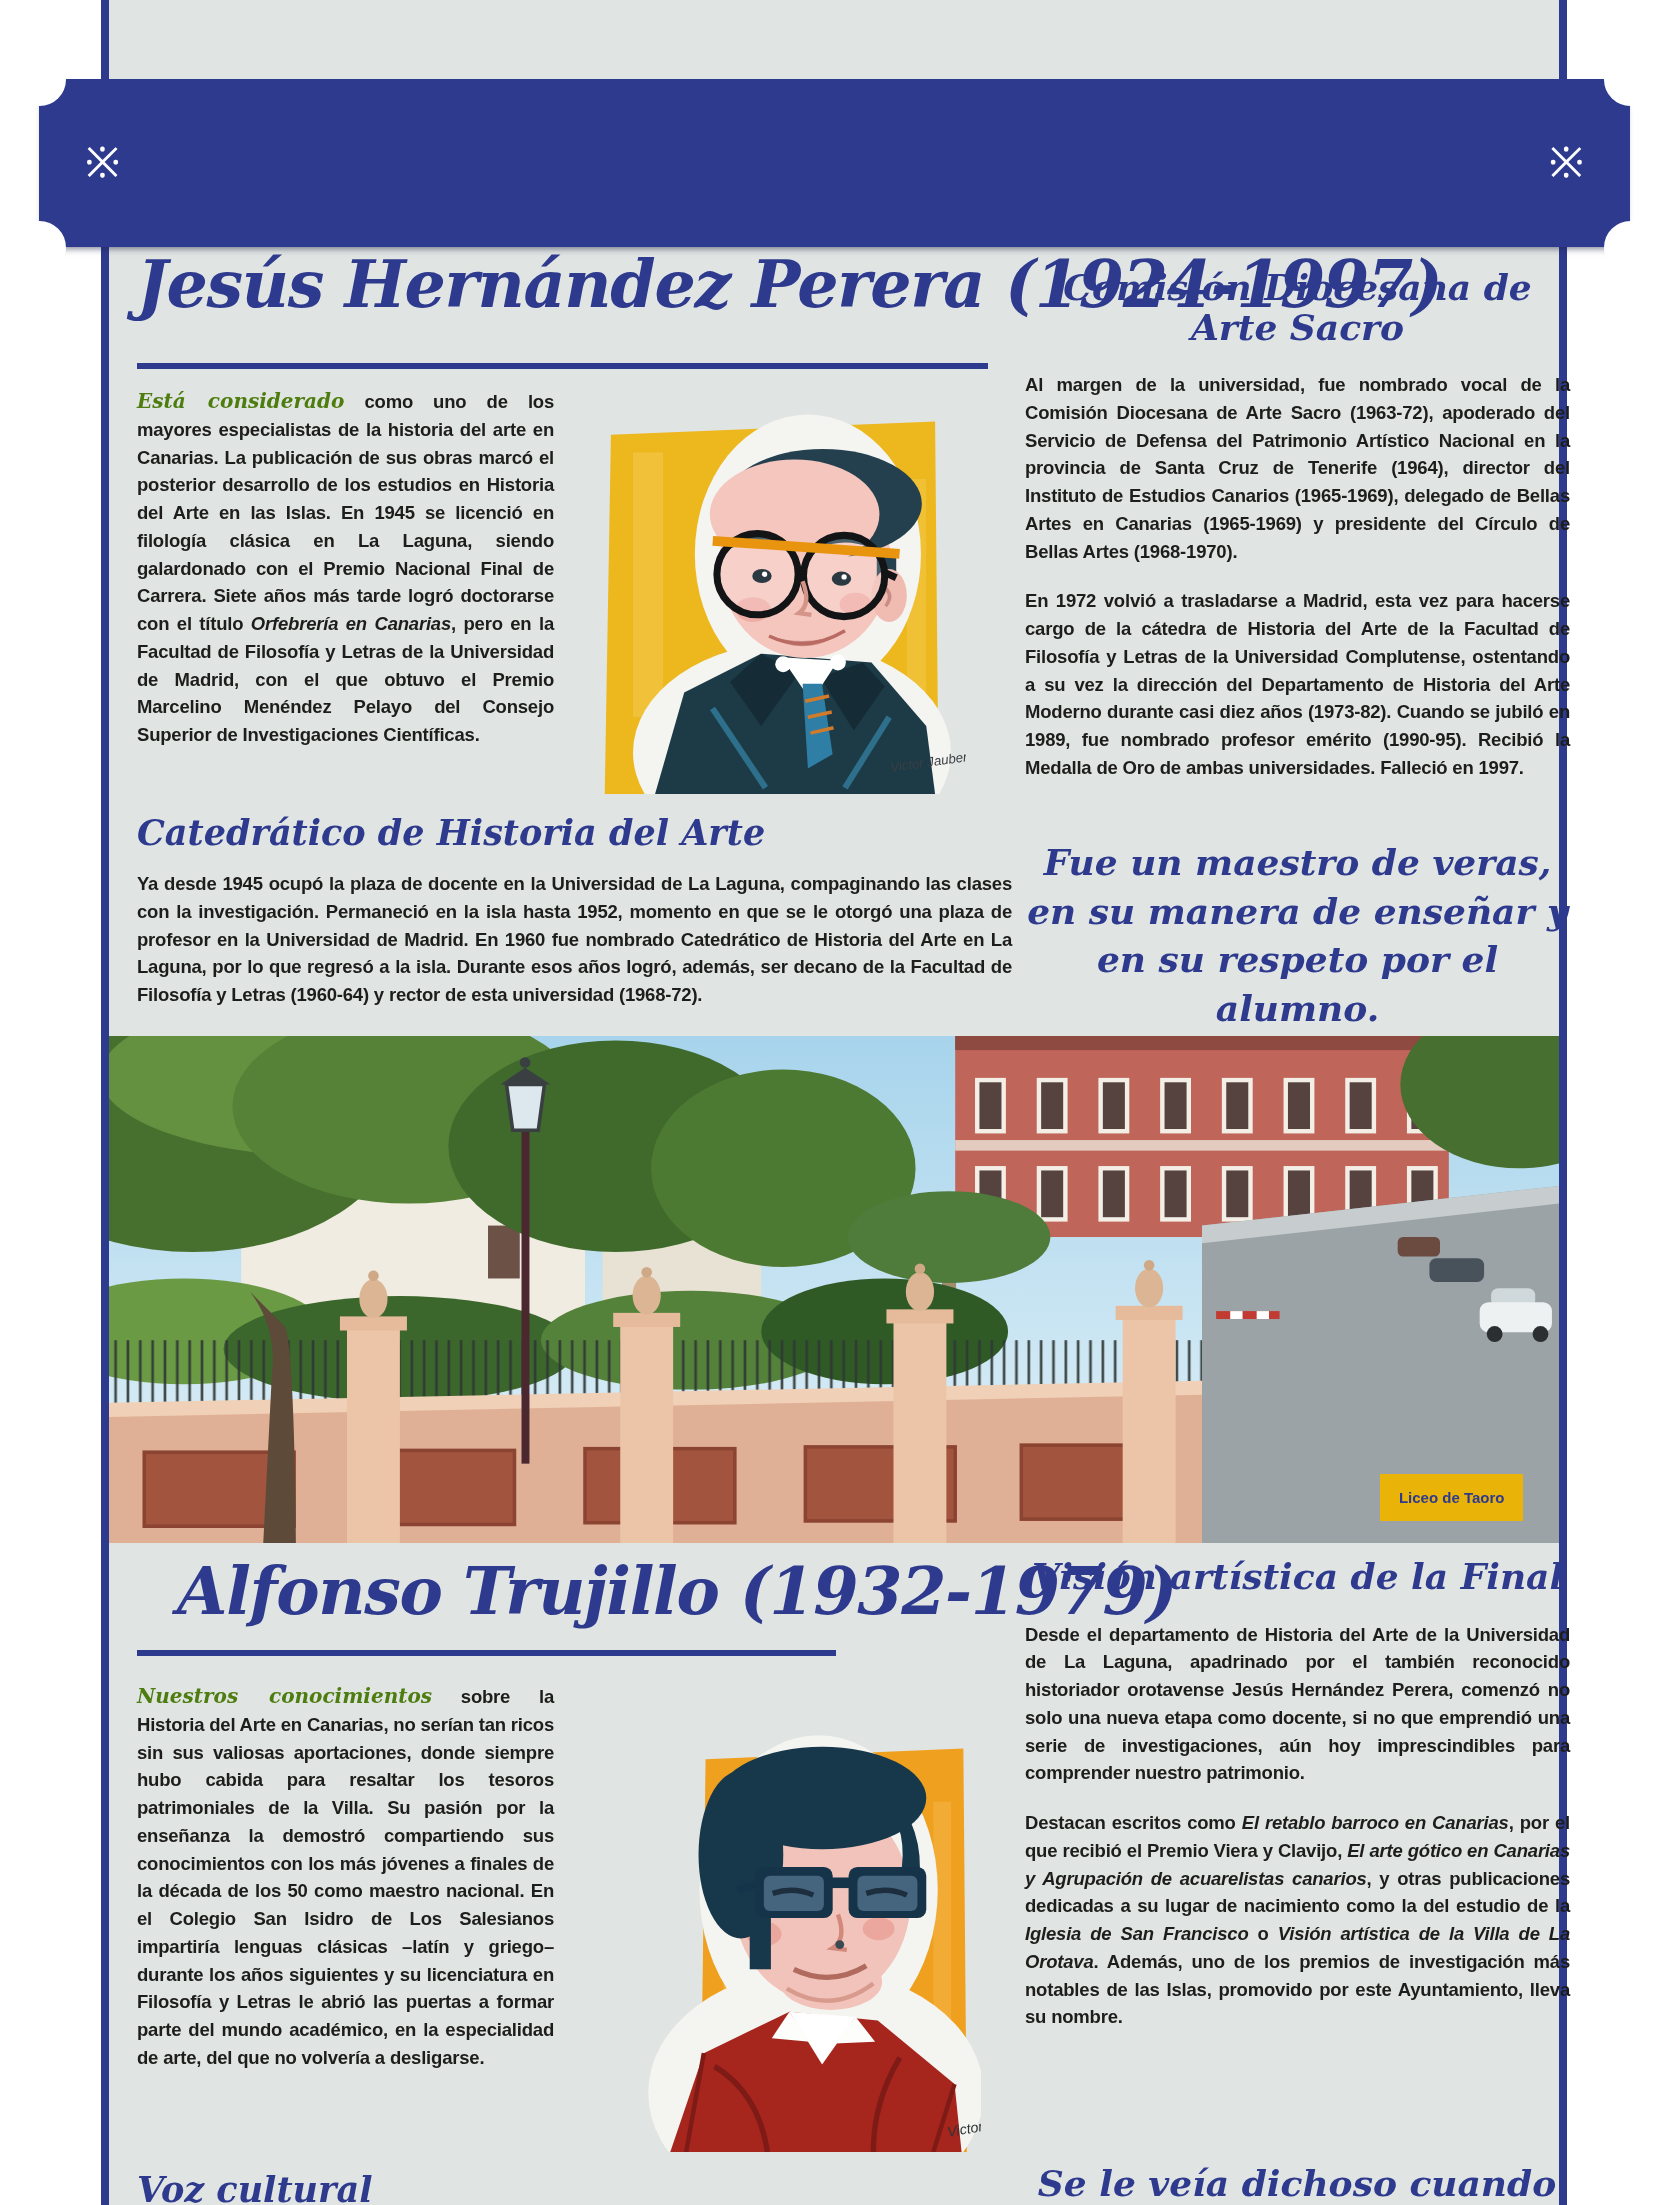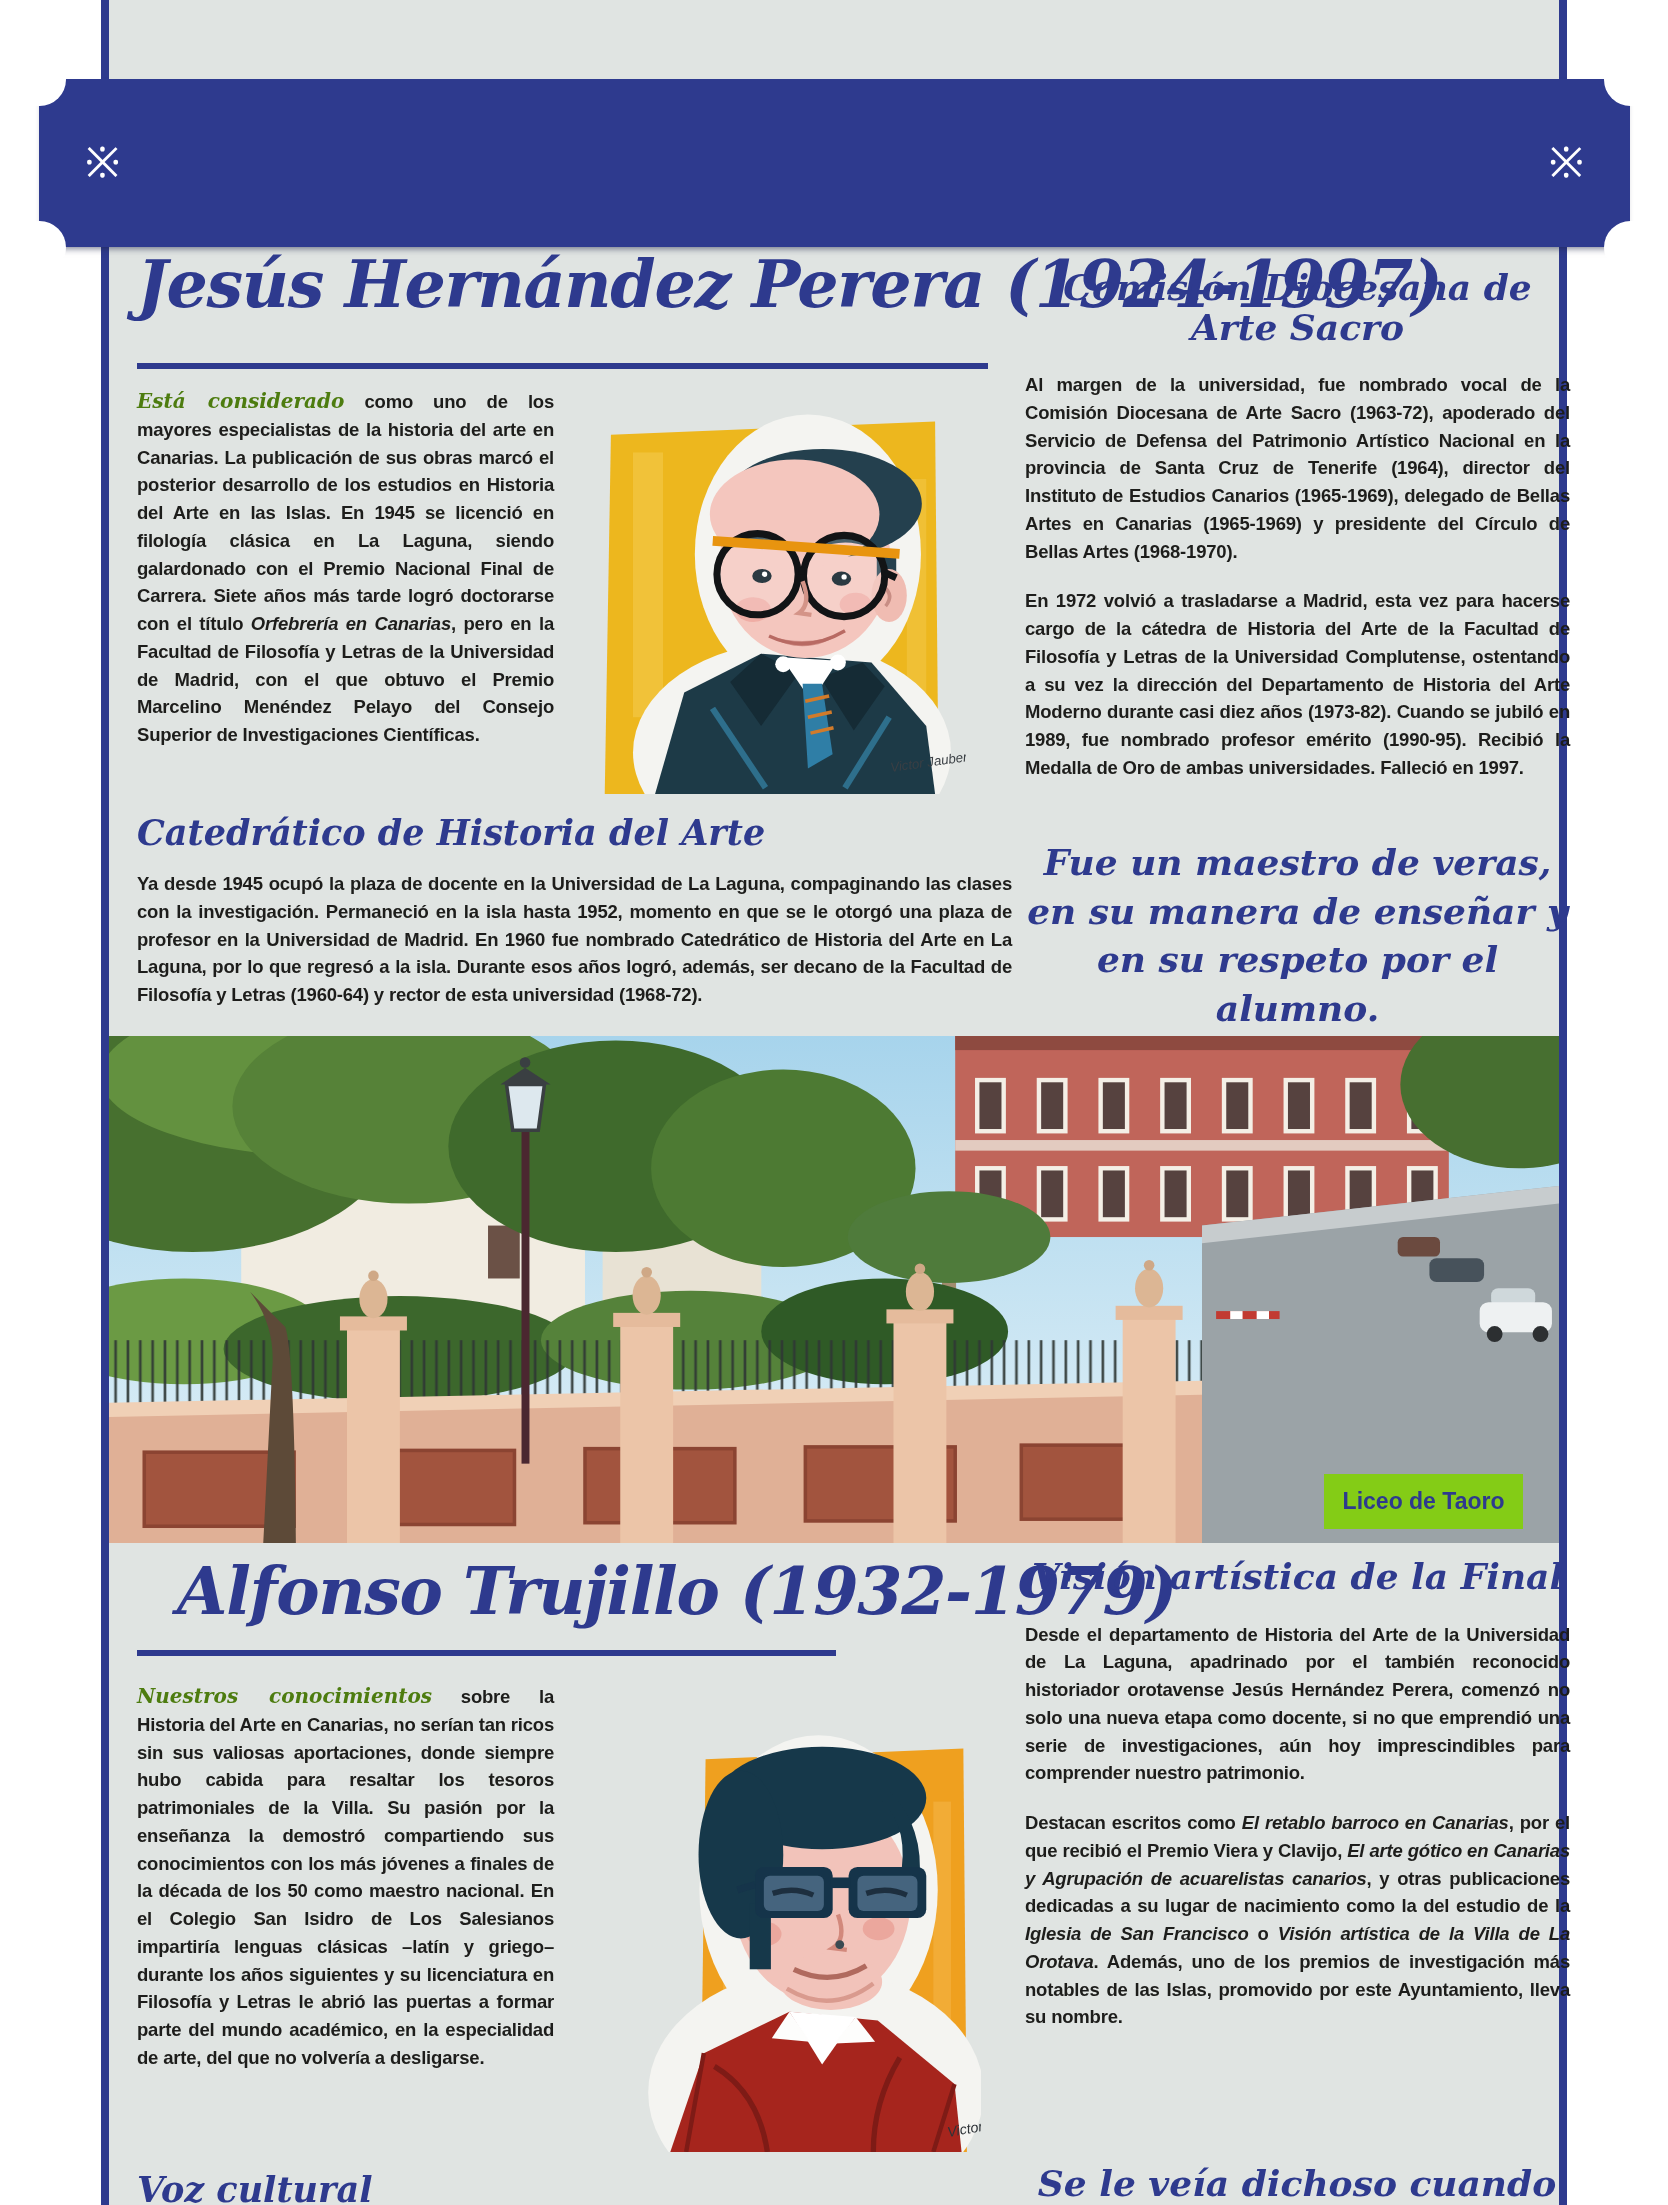--- a/index.html
+++ b/index.html
@@ -34,22 +34,22 @@
   .seg-i{font-style:italic;}
   .seg-lead{font-family:"DejaVu Serif",serif;font-style:italic;font-weight:bold;
             font-size:20px;line-height:.9;color:#4d7c0f;letter-spacing:0;}
   .quote-block{position:absolute;text-align:center;}
   .quote-text{font-family:"DejaVu Serif",serif;font-style:italic;font-weight:bold;
               font-size:36px;line-height:1.35;color:#2e3a8e;margin:0;}
   .quote-author{font-family:"DejaVu Serif",serif;font-style:italic;font-weight:bold;
                 font-size:33px;line-height:1;color:#2e3a8e;margin:19.4px 0 0 0;}
   .photo{position:absolute;overflow:hidden;}
   .photo svg{display:block;width:100%;height:100%;}
-  .photo-caption{position:absolute;background:#84cc16;color:#2e3a8e;font-weight:bold;
-                 font-size:23px;line-height:1;padding:16px 18.5px;white-space:nowrap;}
+  .photo-caption{position:absolute;background:#eab308;color:#2e3a8e;font-weight:bold;
+                 font-size:15px;line-height:1;padding:16px 18.5px;white-space:nowrap;}
   .illustration{position:absolute;}
   .illustration svg{display:block;width:100%;height:100%;}
 </style>
 </head>
 <body>
 
 <div class="page">
 
   <div class="frame"></div>
 

